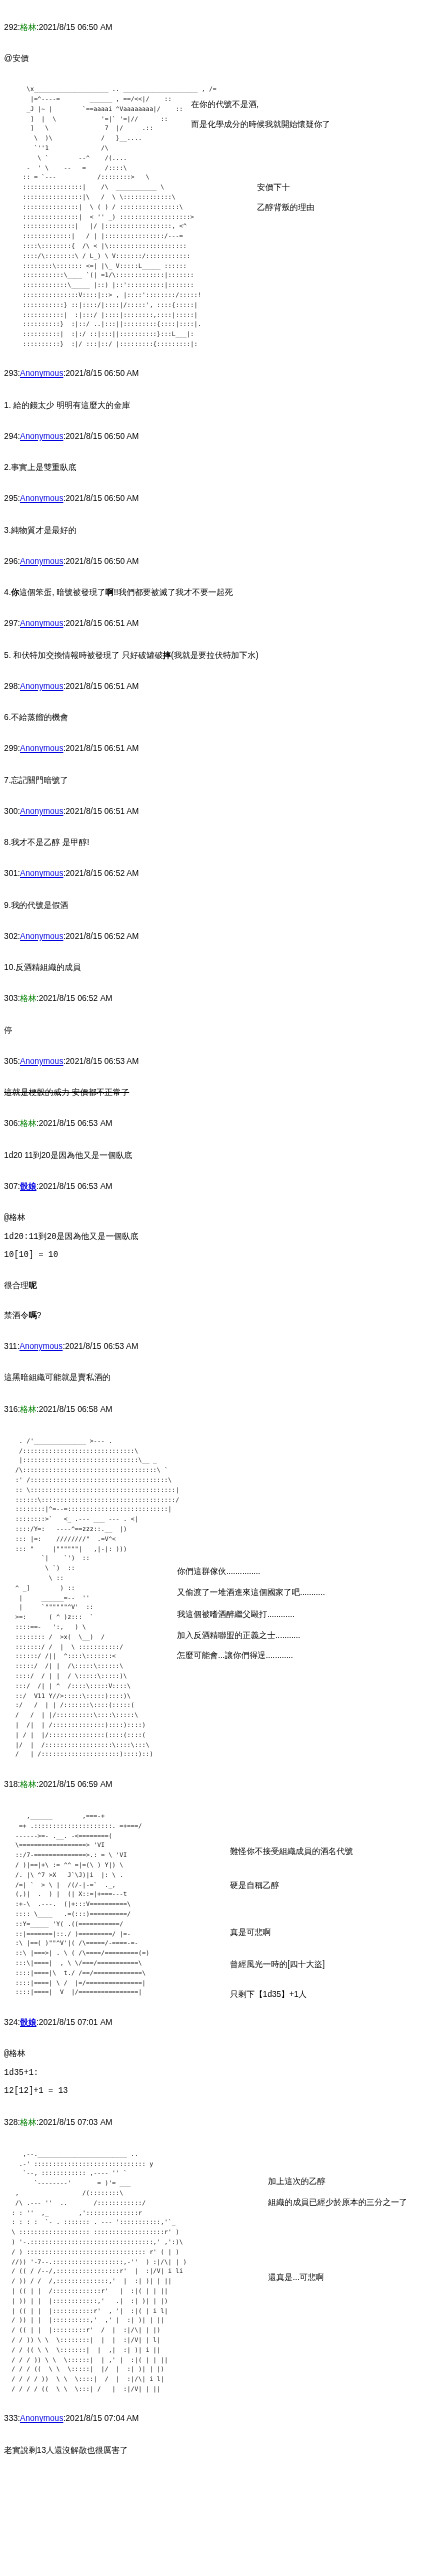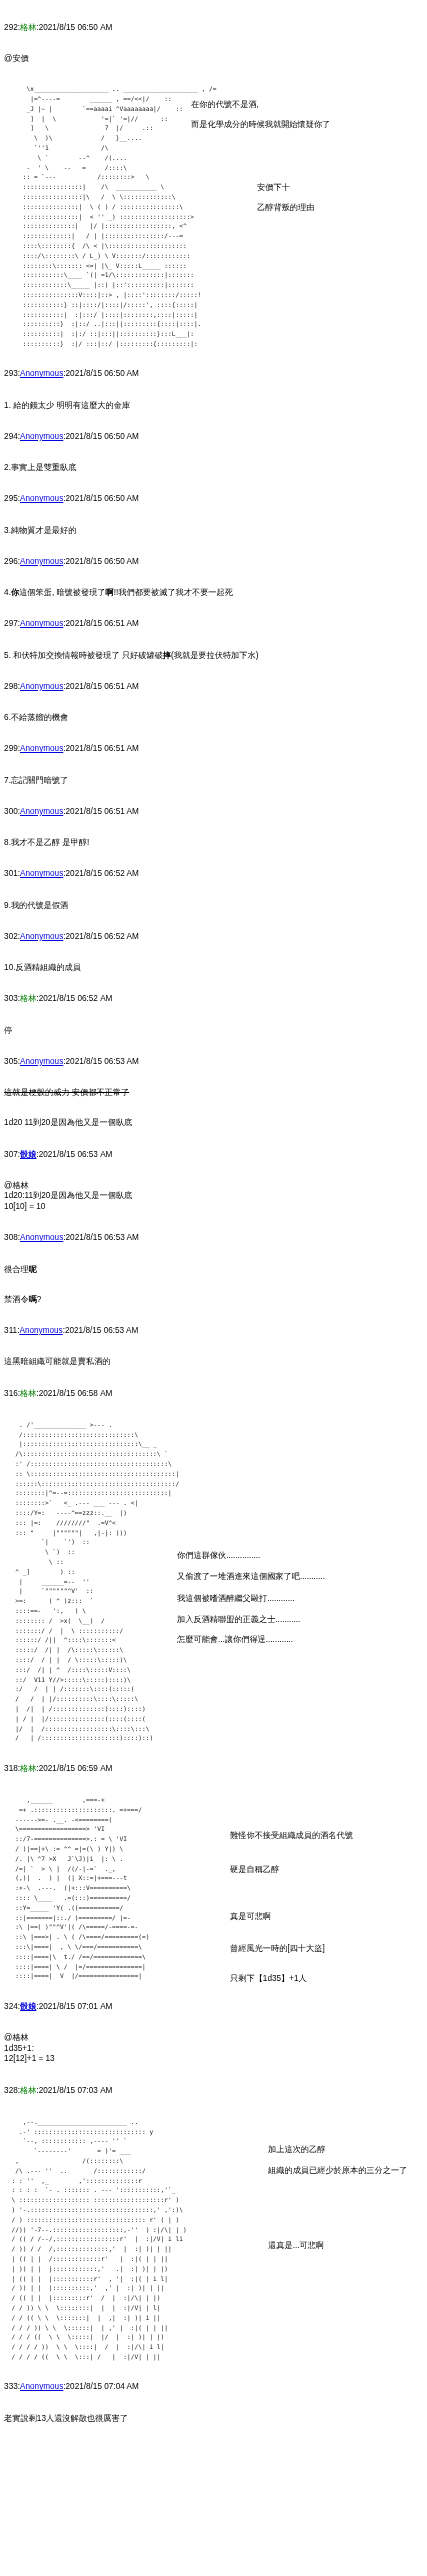--- a/index.html
+++ b/index.html
@@ -11,21 +11,21 @@
     font-family:"Liberation Sans","DejaVu Sans",sans-serif;
     font-size:8.2px;
     line-height:1.3;
   }
   .post{margin:0;}
   .post-header{margin:20.6px 0 20.6px 0;white-space:nowrap;}
   .name-green{color:#008000;}
   a.name-link{color:#0000e0;text-decoration:underline;cursor:pointer;}
   a.name-link.dice{font-weight:bold;margin-top:24px;}
   .text-block .line{margin:19.6px 0;}
-  .text-block.tight .line{margin:0 0;}
+  .text-block.tight .line{margin:8px 0;font-family:Liberation Mono, monospace;}
   .strike{text-decoration:line-through;}
   .aa-wrap{position:relative;margin:17.5px 0;}
   pre.aa{
     font-family:"DejaVu Sans Mono","Liberation Mono",monospace;
     font-size:6.2px;
     line-height:9.8px;
     margin:0;
     color:#1a1a1a;
     white-space:pre;
   }
@@ -146,34 +146,34 @@
         <div class="line">停</div>
       </div>
     </div>
     <div class="post">
       <div class="post-header"><span>305:</span><a class="name-link" href="#">Anonymous</a><span>:2021/8/15 06:53 AM</span></div>
       <div class="text-block">
         <div class="line strike">這就是梗骰的威力 安價都不正常了</div>
       </div>
     </div>
     <div class="post">
+      <div class="post-header"><span>306:</span><span class="name-green">格林</span><span>:2021/8/15 06:53 AM</span></div>
       <div class="text-block">
         <div class="line">1d20 11到20是因為他又是一個臥底</div>
       </div>
     </div>
     <div class="post">
       <div class="post-header"><span>307:</span><a class="name-link dice" href="#">骰娘</a><span>:2021/8/15 06:53 AM</span></div>
       <div class="text-block tight">
         <div class="line">@格林</div>
         <div class="line">1d20:11到20是因為他又是一個臥底</div>
         <div class="line">10[10] = 10</div>
       </div>
     </div>
     <div class="post">
-      <div class="post-header"><span>308:</span><a class="name-link" href="#">Anonymous</a><span>:2021/8/15 06:53 AM</span></div>
       <div class="text-block">
         <div class="line">很合理<b>呢</b></div>
       </div>
     </div>
     <div class="post">
       <div class="text-block">
         <div class="line">禁酒令<b>嗎</b>?</div>
       </div>
     </div>
     <div class="post">

